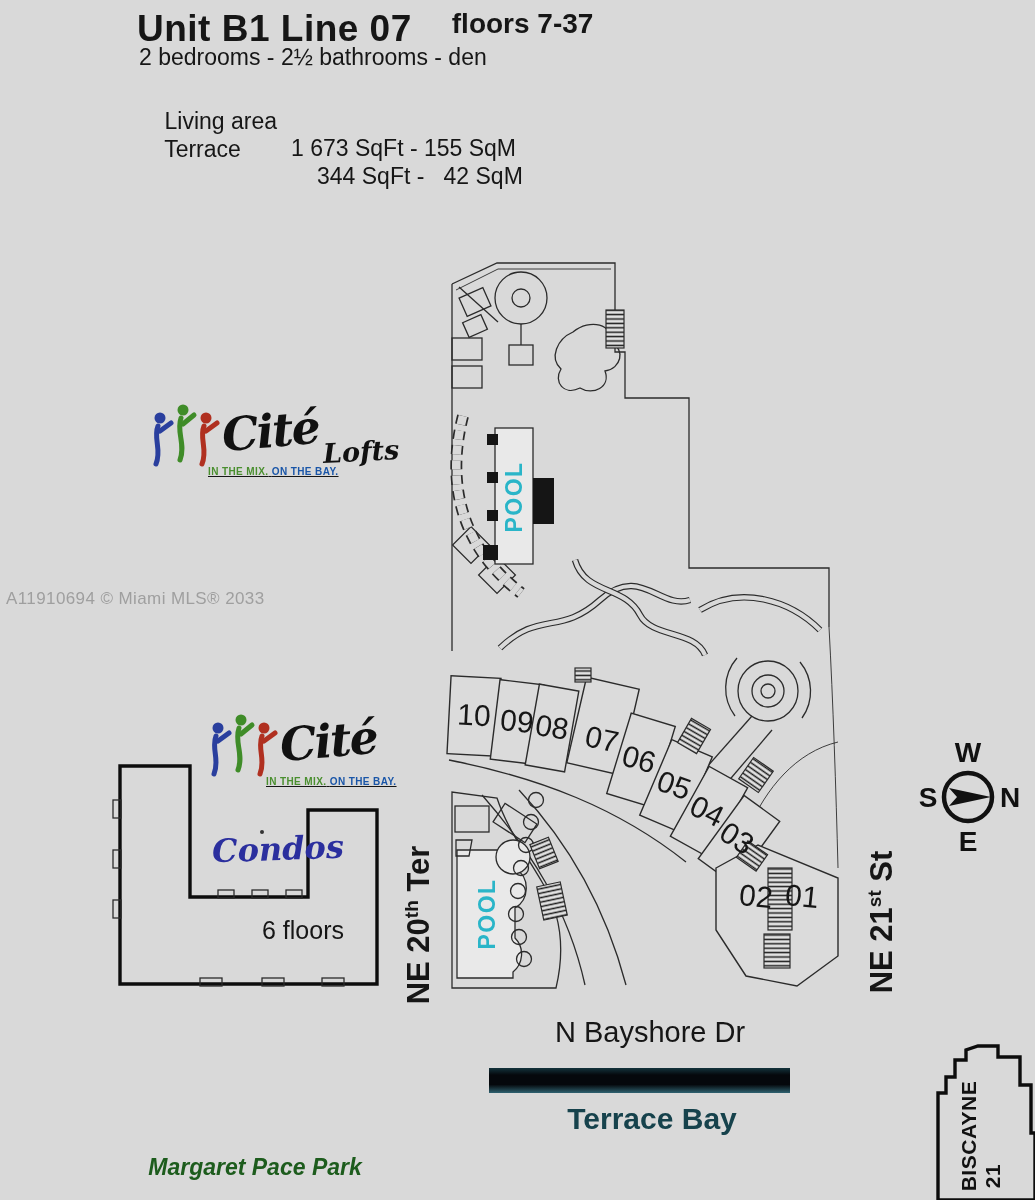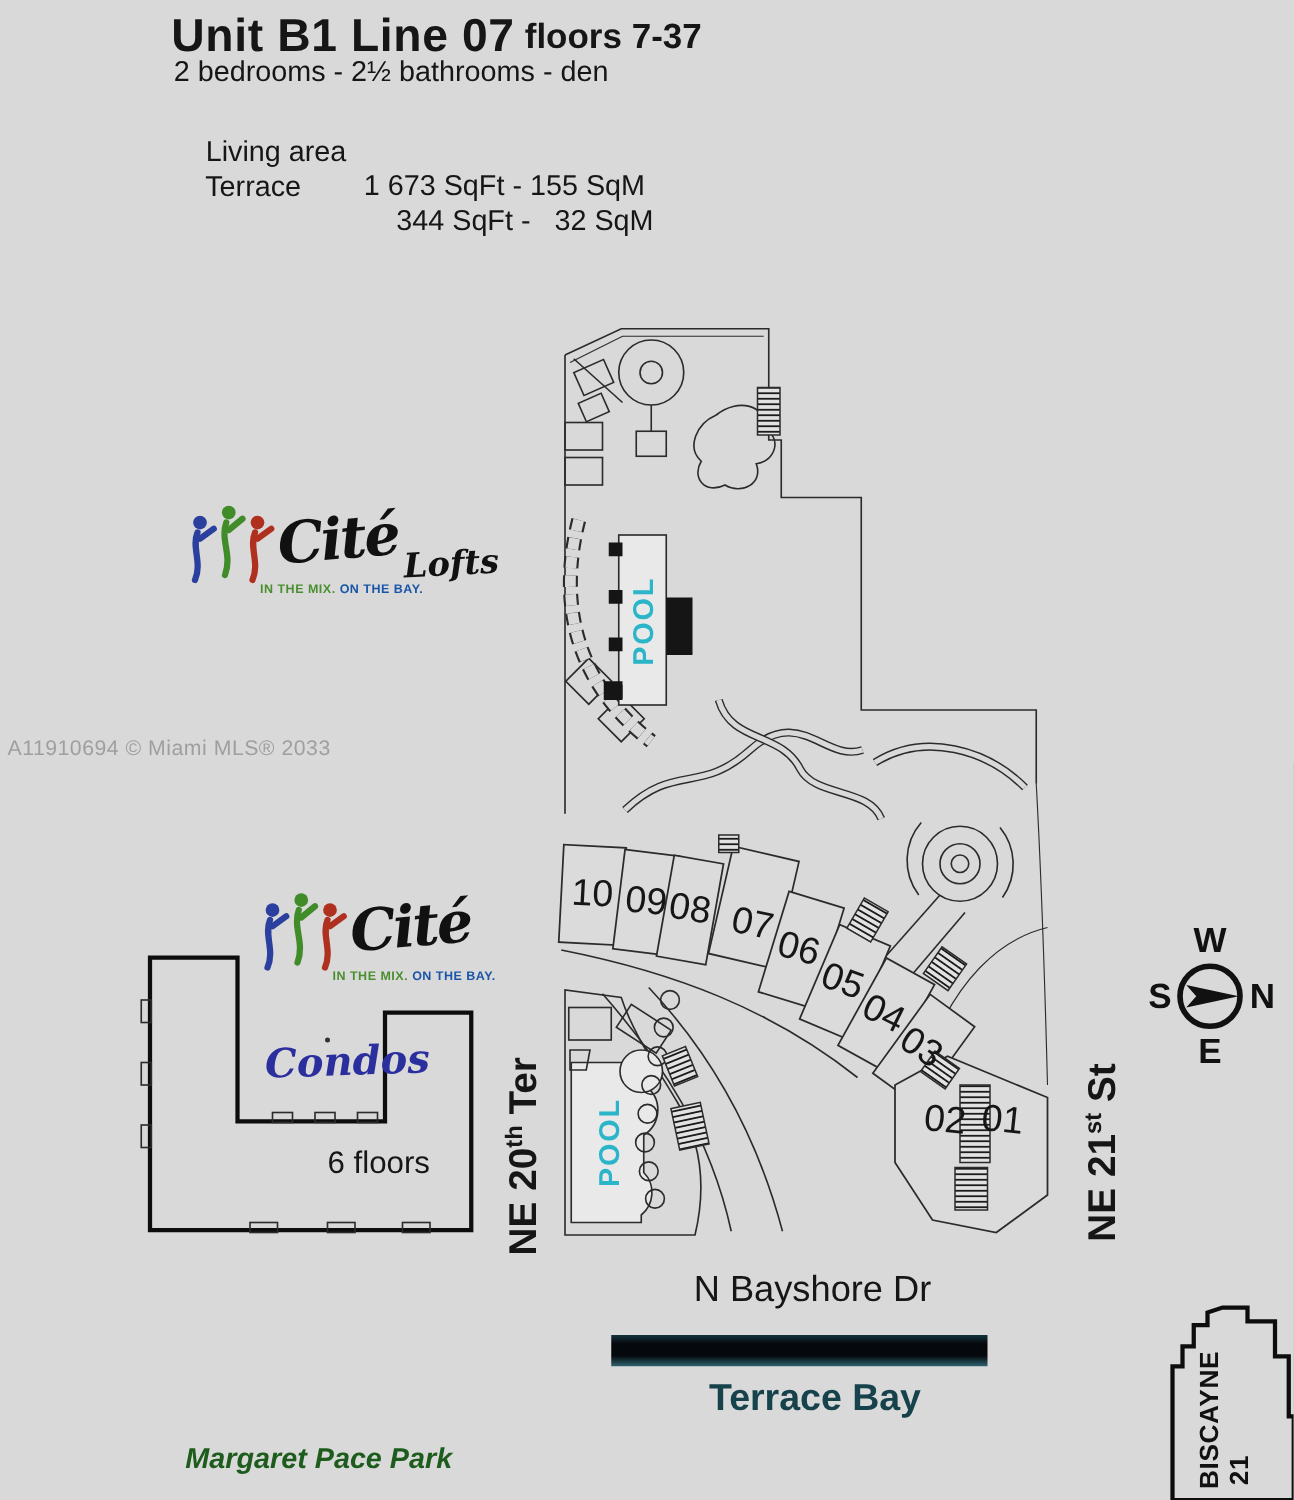--- a/index.html
+++ b/index.html
@@ -1,36 +1,36 @@
 <!DOCTYPE html>
 <html><head>
 <meta charset="utf-8">
 <style>
   html,body{margin:0;padding:0;background:#bfbfbf;}
   .stage{position:relative;width:1035px;height:1200px;background:#d9d9d9;overflow:hidden;
          font-family:"Liberation Sans",sans-serif;color:#161616;}
   .abs{position:absolute;}
 
   
-  .hdr-line1{left:137px;top:8px;display:flex;align-items:center;gap:8px;white-space:nowrap;}
+  .hdr-line1{left:137px;top:8px;display:flex;align-items:flex-start;gap:40px;white-space:nowrap;}
   .hdr-title{font-size:37px;font-weight:600;letter-spacing:.5px;}
   .hdr-floors{font-size:28px;font-weight:600;}
   .hdr-sub{left:139px;top:44px;font-size:23px;font-weight:500;white-space:pre;}
   .hdr-row{left:139px;font-size:23px;font-weight:500;white-space:pre;}
   .hdr-row .val{position:absolute;white-space:pre;text-align:right;}
 
   .watermark{left:6px;top:589px;font-size:17px;letter-spacing:.4px;color:#9f9f9f;}
 
   
   .cite-logo{width:230px;height:100px;}
   .cite-script{position:absolute;left:72px;top:2px;font-family:"DejaVu Serif",serif;
                font-style:italic;font-weight:700;font-size:46px;transform:rotate(-5deg);
                letter-spacing:-2px;color:#111;}
   .tagline{position:absolute;left:58px;top:64px;font-size:10px;font-weight:700;
-           letter-spacing:.4px;white-space:nowrap;}
+           letter-spacing:.4px;white-space:nowrap;text-decoration:underline;}
   .tag-mix{color:#4a8f2f;}
   .tag-bay{color:#1a56a8;}
   .script-word{font-family:"DejaVu Serif",serif;font-style:italic;font-weight:600;color:#111;}
   .lofts{left:323px;top:436px;font-size:27px;transform:rotate(-3deg);}
   .condos{left:212px;top:830px;font-size:32px;color:#2b2f9e;transform:rotate(-2deg);}
   .six-floors{left:262px;top:916px;font-size:25px;font-weight:500;}
 
   
   .vlabel{white-space:nowrap;font-size:31px;font-weight:600;transform:translate(-50%,-50%) rotate(-90deg);}
   .vlabel sup{font-size:19px;}
@@ -224,21 +224,21 @@
     <span class="hdr-title">Unit B1  Line 07</span>
     <span class="hdr-floors">floors 7-37</span>
   </div>
   <div class="abs hdr-sub">2 bedrooms - 2½ bathrooms - den</div>
   <div class="abs hdr-row" style="top:81px;">
     <span>Living area</span>
     <span class="val" style="left:152px;">1 673 SqFt - 155 SqM</span>
   </div>
   <div class="abs hdr-row" style="top:109px;">
     <span>Terrace</span>
-    <span class="val" style="left:178px;">344 SqFt -   32 SqM</span>
+    <span class="val" style="left:178px;">344 SqFt -   42 SqM</span>
   </div>
 
   <div class="abs watermark">A11910694 © Miami MLS® 2033</div>
 
   <div class="abs cite-logo" style="left:150px;top:402px;">
     <svg width="80" height="72" viewBox="0 0 80 72">
       <g stroke="#2a3f9e" fill="none" stroke-width="5" stroke-linecap="round">
         <circle cx="10" cy="16" r="5.5" fill="#2a3f9e" stroke="none"></circle>
         <path d="M8,24 C3,36 12,48 6,62"></path>
           <path d="M10,29 L21,21"></path>

